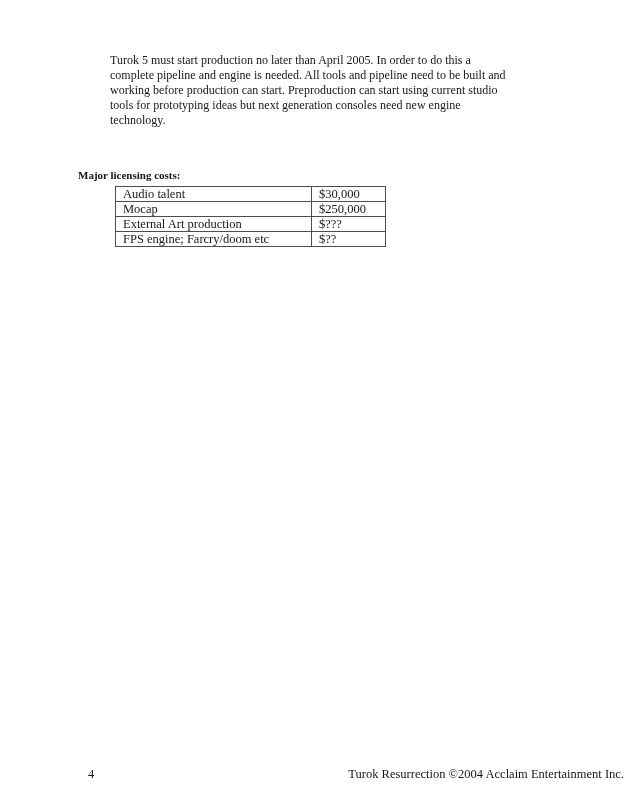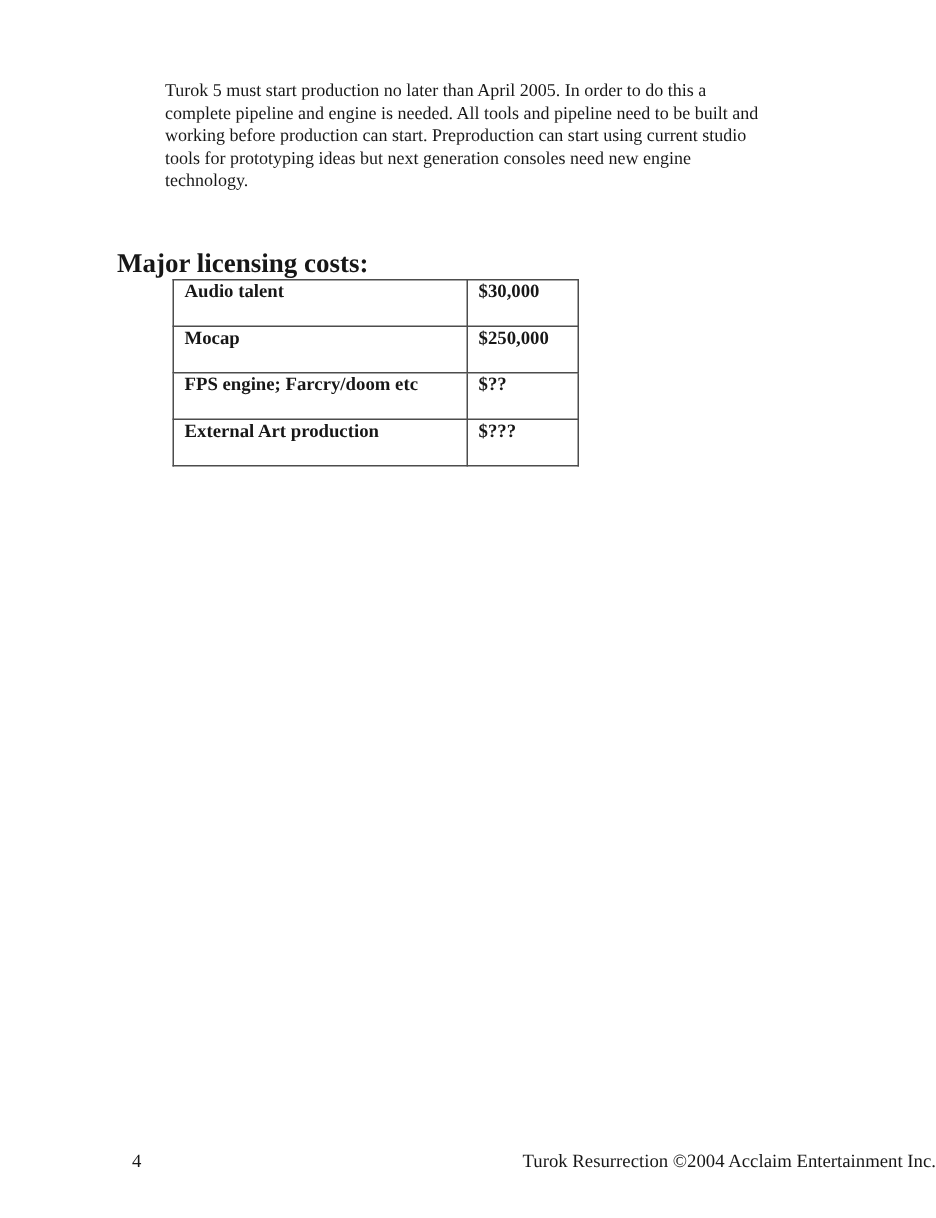--- a/index.html
+++ b/index.html
@@ -24,39 +24,38 @@
     margin: 0;
     font-size: 12px;
     line-height: 15px;
     white-space: pre-line;
   }
   .tbl-heading {
     position: absolute;
     left: 78px;
     top: 168px;
     margin: 0;
-    font-size: 18px;
+    font-size: 11px;
     line-height: 14px;
     font-weight: bold;
   }
   .lic-table {
     position: absolute;
     left: 115px;
     top: 186px;
     border-collapse: collapse;
     font-size: 12.5px;
   }
   .lic-table td {
     border: 1px solid #4d4d4d;
     height: 14px;
     line-height: 14px;
-    padding: 0 2px 16px 7px;
+    padding: 0 2px 0 7px;
     white-space: nowrap;
     overflow: hidden;
-    font-weight: bold;
   }
   .lic-table td.item-cell { width: 186px; }
   .lic-table td.cost-cell { width: 64px; }
   .footer {
     position: absolute;
     left: 0;
     top: 767px;
     width: 624px;
     font-size: 12.5px;
     line-height: 15px;
@@ -88,26 +87,26 @@
     <tbody>
       <tr>
         <td class="item-cell">Audio talent</td>
         <td class="cost-cell">$30,000</td>
       </tr>
       <tr>
         <td class="item-cell">Mocap</td>
         <td class="cost-cell">$250,000</td>
       </tr>
       <tr>
+        <td class="item-cell">External Art production</td>
+        <td class="cost-cell">$???</td>
+      </tr>
+      <tr>
         <td class="item-cell">FPS engine; Farcry/doom etc</td>
         <td class="cost-cell">$??</td>
-      </tr>
-      <tr>
-        <td class="item-cell">External Art production</td>
-        <td class="cost-cell">$???</td>
       </tr>
     </tbody>
   </table>
 
   <div class="footer">
     <span class="page-num">4</span>
     <span class="copyright">Turok Resurrection ©2004 Acclaim Entertainment Inc.</span>
   </div>
 
 </div>

